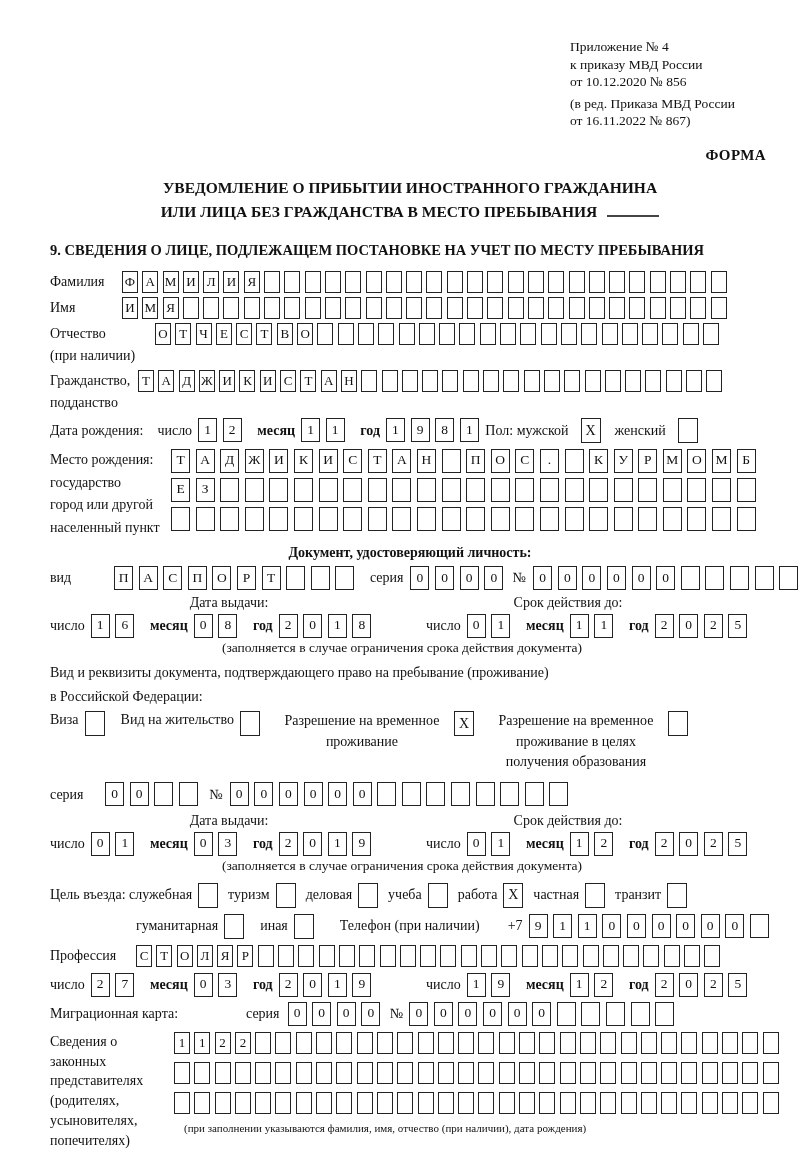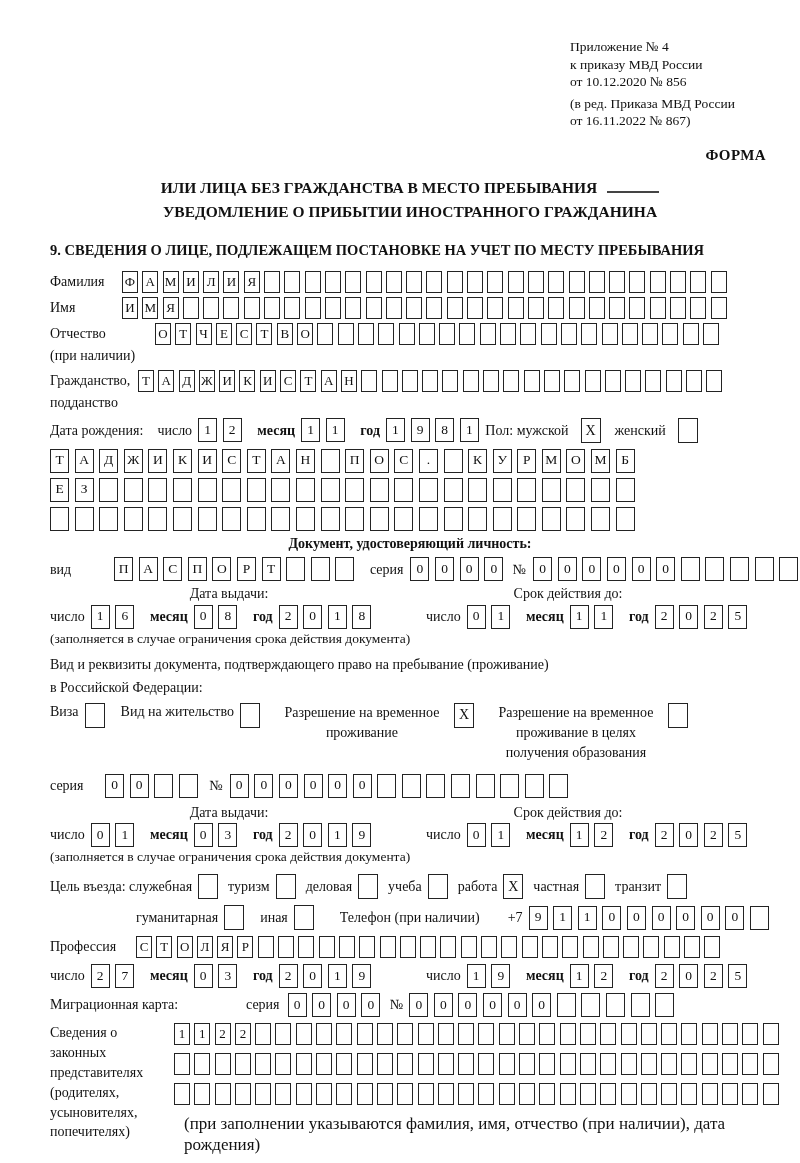--- a/index.html
+++ b/index.html
@@ -30,53 +30,53 @@
   .dochead{text-align:center;font-weight:bold;font-size:14px;margin:4px 0 5px 0;}
   .inl{margin:0 7px 0 10px;flex:none;}
   .hdr-row{display:flex;margin:4px 0 2px 0;}
   .hl{width:358px;text-align:center;flex:none;}
   .hr{width:320px;text-align:center;flex:none;}
   .date-row{display:flex;align-items:center;margin-bottom:2px;}
   .dl{width:358px;display:flex;align-items:center;flex:none;}
   .dr{display:flex;align-items:center;padding-left:18px;flex:none;}
   .dsp{margin:0 6px 0 10px;flex:none;font-weight:bold;}
   .dsp0{margin-right:6px;flex:none;}
-  .note{text-align:left;font-size:13.5px;margin:2px 16px 8px 0;}
+  .note{text-align:center;font-size:13.5px;margin:2px 16px 8px 0;}
   .plain{margin-bottom:6px;}
   .permit-row{display:flex;align-items:flex-start;margin:4px 0 10px 0;}
   .p-item{display:flex;align-items:flex-start;margin-right:16px;}
   .p-item .txt{flex:none;}
   .p-item .wrap{width:172px;text-align:center;line-height:1.45;}
   .goal-row{display:flex;align-items:center;margin-bottom:6px;}
   .goal-row .g{margin-left:10px;flex:none;}
   .goal-row .g0{flex:none;}
   .ind85{margin-left:86px;}
-  .rep-note{font-size:17px;margin:8px 0 0 10px;}
+  .rep-note{font-size:11px;margin:8px 0 0 10px;}
   .repcells{margin-bottom:8px;}
 </style>
 </head>
 <body>
 
 <div class="page">
 
   <div class="appendix">
     <div>Приложение № 4</div>
     <div>к приказу МВД России</div>
     <div>от 10.12.2020 № 856</div>
     <div class="gap"></div>
     <div>(в ред. Приказа МВД России</div>
     <div>от 16.11.2022 № 867)</div>
   </div>
   <div class="forma">ФОРМА</div>
 
   <div class="title">
+    <div>УВЕДОМЛЕНИЕ О ПРИБЫТИИ ИНОСТРАННОГО ГРАЖДАНИНА</div>
     <div>
       <span>ИЛИ ЛИЦА БЕЗ ГРАЖДАНСТВА В МЕСТО ПРЕБЫВАНИЯ</span><span class="blank"></span>
     </div>
-    <div>УВЕДОМЛЕНИЕ О ПРИБЫТИИ ИНОСТРАННОГО ГРАЖДАНИНА</div>
   </div>
 
   <div class="sec">9. СВЕДЕНИЯ О ЛИЦЕ, ПОДЛЕЖАЩЕМ ПОСТАНОВКЕ НА УЧЕТ ПО МЕСТУ ПРЕБЫВАНИЯ</div>
 
   <div class="frow">
     <div class="lbl" style="width:72px">Фамилия</div>
     <div class="cells">
         <div class="cell">Ф</div>
         <div class="cell">А</div>
         <div class="cell">М</div>
@@ -244,20 +244,26 @@
     <div class="cells">
         <div class="cell cb">X</div>
       </div>
     <span class="dsp0" style="margin-left:14px">женский</span>
     <div class="cells">
         <div class="cell cb"></div>
       </div>
   </div>
 
   <div class="frow top">
+    <div class="cw120">
+      <div>Место рождения:</div>
+      <div>государство</div>
+      <div>город или другой</div>
+      <div>населенный пункт</div>
+    </div>
     <div>
       <div class="cells mrow">
           <div class="cell w">Т</div>
           <div class="cell w">А</div>
           <div class="cell w">Д</div>
           <div class="cell w">Ж</div>
           <div class="cell w">И</div>
           <div class="cell w">К</div>
           <div class="cell w">И</div>
           <div class="cell w">С</div>

